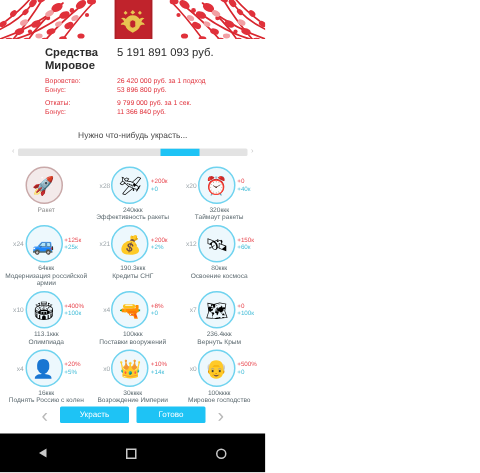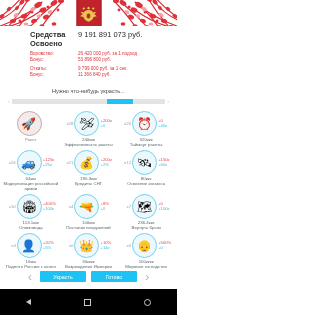--- a/index.html
+++ b/index.html
@@ -181,24 +181,24 @@
         <ellipse cx="52" cy="16" rx="2.6" ry="1.7" transform="rotate(-30 52 16)"></ellipse>
         <ellipse cx="28" cy="28" rx="2.4" ry="1.6"></ellipse>
         <ellipse cx="41" cy="20" rx="2.4" ry="1.6" transform="rotate(-25 41 20)"></ellipse>
       </g>
     </svg>
   </div>
 
   <div class="stats">
     <div class="statrow">
       <div class="k">Средства</div>
-      <div class="v">9 191 891 073 руб.</div>
+      <div class="v">5 191 891 093 руб.</div>
     </div>
     <div class="statrow">
-      <div class="k">Освоено</div>
+      <div class="k">Мировое</div>
     </div>
     <div class="sub">
       <div class="k">
         <div>Воровство:</div>
         <div>Бонус:</div>
       </div>
       <div class="v">
         <div>26 420 000 руб. за 1 подход</div>
         <div>53 896 800 руб.</div>
       </div>

